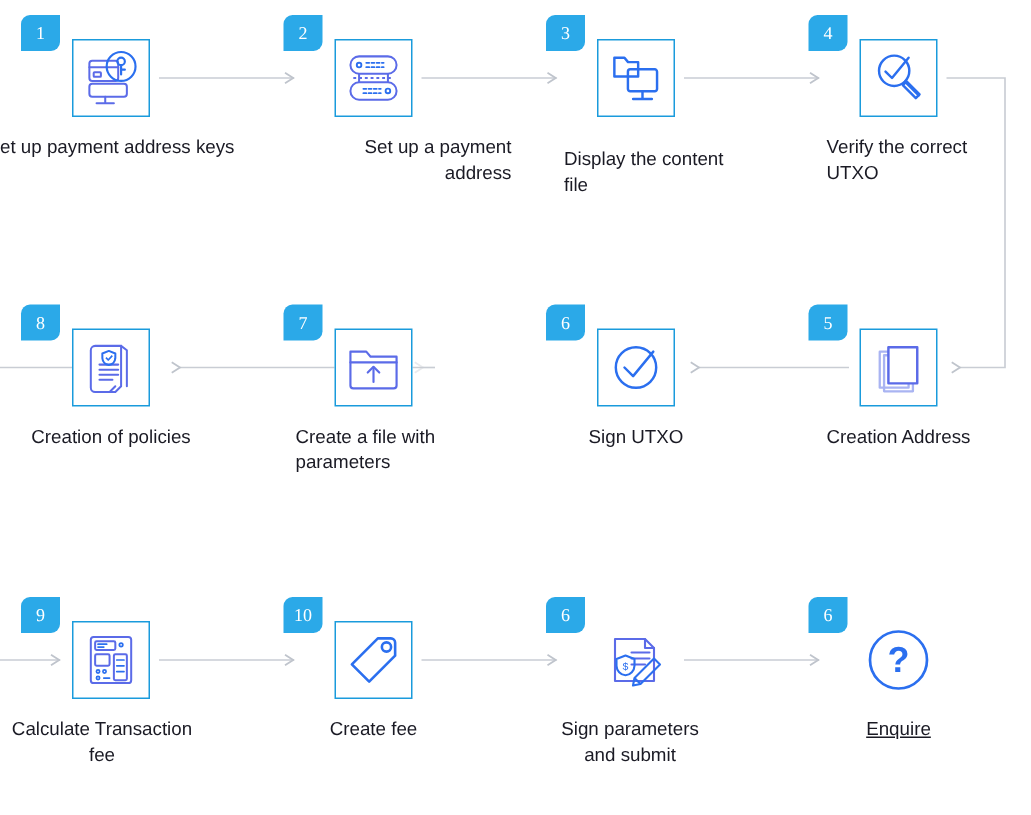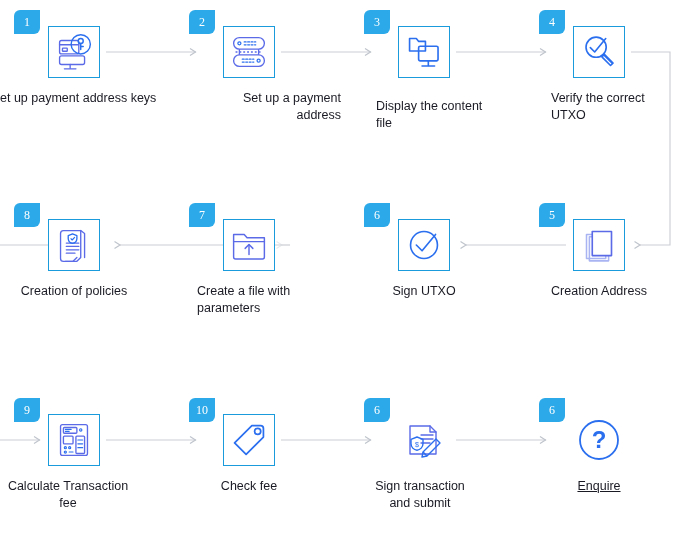--- a/index.html
+++ b/index.html
@@ -293,21 +293,21 @@
   <div class="step" style="left:175px; top:388px;">
     <div class="step-badge" style="left:14px; top:10px;">10</div>
     <div class="step-box" style="left:48px; top:26px;">
       <svg viewBox="0 0 52 52">
         <g fill="none" stroke="#2B6FEF" stroke-width="1.8" stroke-linejoin="round" stroke-linecap="round">
           <path d="M29,11 h9 a3,3 0 0 1 3,3 v9 L23,41 L11,29 z"></path>
           <circle cx="35" cy="17" r="3.2"></circle>
         </g>
       </svg>
     </div>
-    <div class="step-label" style="left:-10px; top:90px;">Check fee</div>
+    <div class="step-label" style="left:-10px; top:90px;">Create fee</div>
   </div>
 
   <div class="step" style="left:350px; top:388px;">
     <div class="step-badge" style="left:14px; top:10px;">6</div>
     <div class="step-box noborder" style="left:48px; top:26px;">
       <svg viewBox="0 0 52 52">
         <g fill="none" stroke="#5B6BE8" stroke-width="1.4" stroke-linejoin="round" stroke-linecap="round">
           <path d="M12,12 h20 l6,6 v22 h-26 z"></path>
           <path d="M32,12 v6 h6"></path>
           <line x1="23" y1="21" x2="35" y2="21"></line>
@@ -315,21 +315,21 @@
           <line x1="23" y1="29" x2="32" y2="29"></line>
         </g>
         <g fill="none" stroke="#2B6FEF" stroke-width="1.4" stroke-linejoin="round">
           <path d="M19,23 l6,2.3 v4.5 a6.6,6.6 0 0 1 -6,6.4 a6.6,6.6 0 0 1 -6,-6.4 v-4.5 z"></path>
           <text x="19" y="32.5" font-size="7" fill="#2B6FEF" stroke="none" text-anchor="middle" font-family="Liberation Sans, sans-serif">$</text>
           <path d="M38,25 l4,4 l-13,13 l-5,1 l1,-5 z"></path>
           <line x1="25" y1="38" x2="29" y2="42"></line>
         </g>
       </svg>
     </div>
-    <div class="step-label" style="left:-14px; top:90px;">Sign transaction
+    <div class="step-label" style="left:-14px; top:90px;">Sign parameters
 and submit</div>
   </div>
 
   <div class="step" style="left:525px; top:388px;">
     <div class="step-badge" style="left:14px; top:10px;">6</div>
     <div class="step-box noborder" style="left:48px; top:26px;">
       <svg viewBox="0 0 52 52">
         <circle cx="26" cy="26" r="19" fill="none" stroke="#2B6FEF" stroke-width="1.8"></circle>
         <text x="26" y="34" text-anchor="middle" font-size="24" font-weight="bold" fill="#2B6FEF" font-family="Liberation Sans, sans-serif">?</text>
       </svg>

